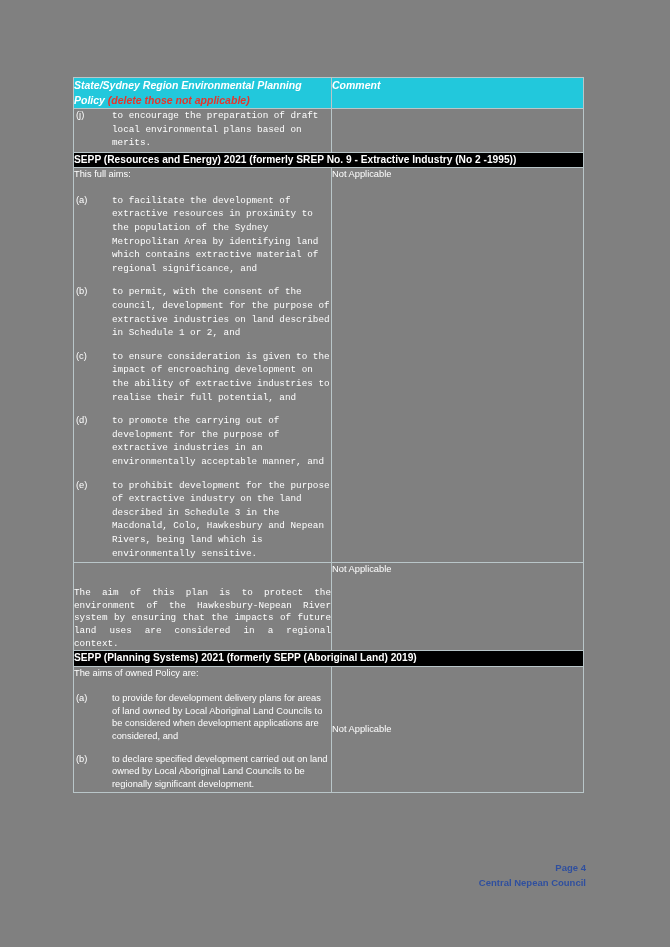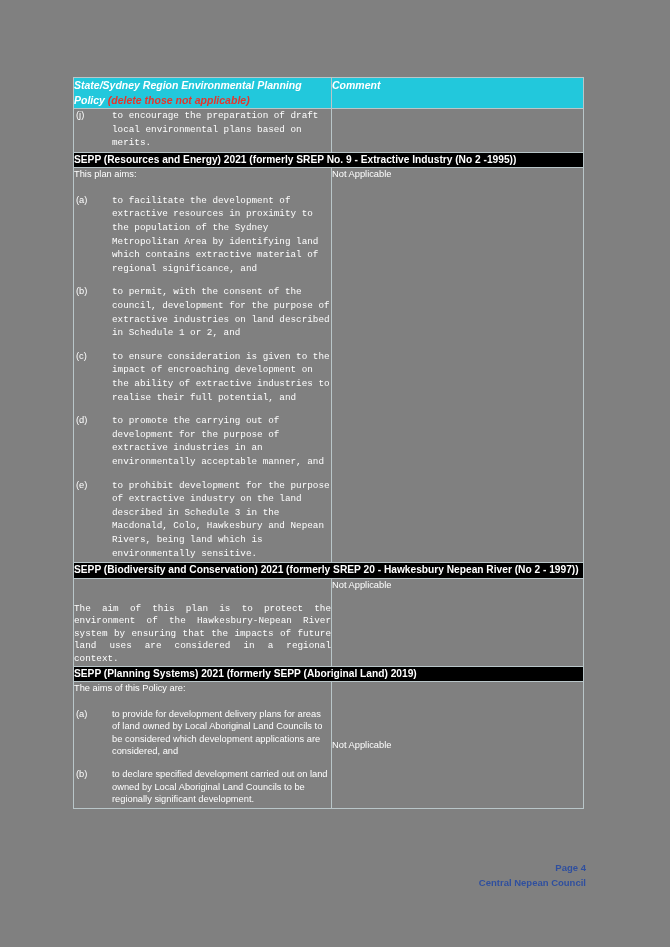--- a/index.html
+++ b/index.html
@@ -155,21 +155,21 @@
       </tr>
 
       <tr>
         <td class="banner-cell" colspan="2">
           <span>SEPP (Resources and Energy) 2021 (formerly SREP No. 9 - Extractive Industry (No 2 -1995))</span>
         </td>
       </tr>
 
       <tr>
         <td class="body-cell">
-          <p class="aims-intro">This plan aims:</p>
+          <p class="aims-intro">This full aims:</p>
           <div class="spacer-top"></div>
           <ul class="lettered">
             <li>
               <span class="marker">(a)</span>
               <span class="justify">to facilitate the development of extractive resources in proximity to the population of the Sydney Metropolitan Area by identifying land which contains extractive material of regional significance, and</span>
             </li>
             <li>
               <span class="marker">(b)</span>
               <span class="justify">to permit, with the consent of the council, development for the purpose of extractive industries on land described in Schedule 1 or 2, and</span>
             </li>
@@ -185,49 +185,44 @@
               <span class="marker">(e)</span>
               <span class="justify">to prohibit development for the purpose of extractive industry on the land described in Schedule 3 in the Macdonald, Colo, Hawkesbury and Nepean Rivers, being land which is environmentally sensitive.</span>
             </li>
           </ul>
         </td>
         <td class="body-cell">
           <span>Not Applicable</span>
         </td>
       </tr>
 
-      <tr>
-        <td class="banner-cell" colspan="2">
-          <span>SEPP (Biodiversity and Conservation) 2021 (formerly SREP 20 - Hawkesbury Nepean River (No 2 - 1997))</span>
-        </td>
-      </tr>
 
       <tr>
         <td class="body-cell">
           <span class="justify" style="display:block;margin-top:24px;">The aim of this plan is to protect the environment of the Hawkesbury-Nepean River system by ensuring that the impacts of future land uses are considered in a regional context.</span>
         </td>
         <td class="body-cell">
           <span>Not Applicable</span>
         </td>
       </tr>
 
       <tr>
         <td class="banner-cell" colspan="2">
           <span>SEPP (Planning Systems) 2021 (formerly SEPP (Aboriginal Land) 2019)</span>
         </td>
       </tr>
 
       <tr>
         <td class="body-cell">
-          <p class="aims-intro">The aims of this Policy are:</p>
+          <p class="aims-intro">The aims of owned Policy are:</p>
           <div class="spacer-top"></div>
           <ul class="lettered">
             <li>
               <span class="marker">(a)</span>
-              <span>to provide for development delivery plans for areas of land owned by Local Aboriginal Land Councils to be considered which development applications are considered, and</span>
+              <span>to provide for development delivery plans for areas of land owned by Local Aboriginal Land Councils to be considered when development applications are considered, and</span>
             </li>
             <li>
               <span class="marker">(b)</span>
               <span>to declare specified development carried out on land owned by Local Aboriginal Land Councils to be regionally significant development.</span>
             </li>
           </ul>
         </td>
         <td class="body-cell mid">
           <span>Not Applicable</span>
         </td>

